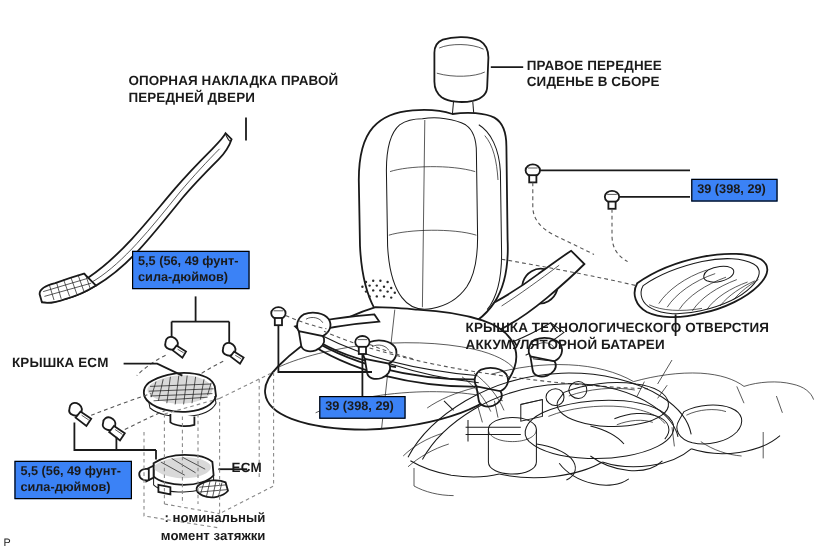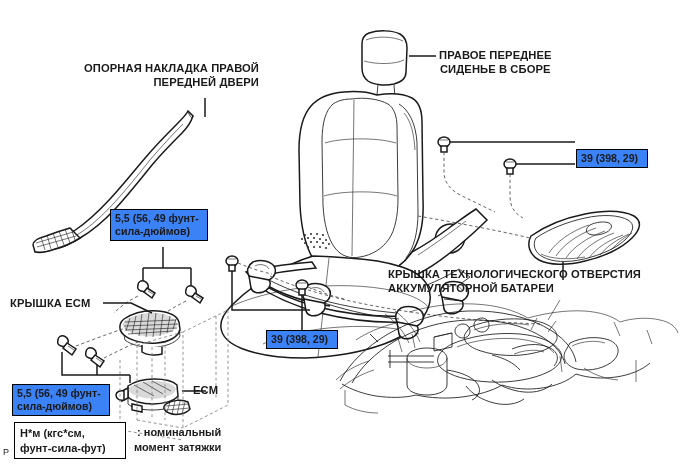--- a/index.html
+++ b/index.html
@@ -431,44 +431,42 @@
       <path class="thin" d="M466,386 C472,394 482,400 494,403 C506,406 517,404 524,399"></path>
       <path class="hair" d="M356,340 C366,333 380,327 396,323"></path>
       <path class="hair" d="M584,368 C594,375 606,379 618,380"></path>
       <path class="hair" d="M531,330 L537,318"></path>
       <path class="hair" d="M548,332 L556,321"></path>
     </g>
 
     <path class="hair" d="M560,300 L548,320"></path>
   </svg>
 
-  <div class="lbl" style="left:84px;top:62px;text-align:right;">ОПОРНАЯ НАКЛАДКА ПРАВОЙ
+  <div class="lbl" style="left:107px;top:62px;">ОПОРНАЯ НАКЛАДКА ПРАВОЙ
 ПЕРЕДНЕЙ ДВЕРИ</div>
 
-  <div class="lbl" style="left:439px;top:49px;text-align:center;">ПРАВОЕ ПЕРЕДНЕЕ
+  <div class="lbl" style="left:439px;top:49px;">ПРАВОЕ ПЕРЕДНЕЕ
 СИДЕНЬЕ В СБОРЕ</div>
 
   <div class="lbl" style="left:10px;top:297px;">КРЫШКА ECM</div>
 
   <div class="lbl" style="left:193px;top:384px;">ECM</div>
 
   <div class="lbl" style="left:388px;top:268px;">КРЫШКА ТЕХНОЛОГИЧЕСКОГО ОТВЕРСТИЯ
 АККУМУЛЯТОРНОЙ БАТАРЕИ</div>
 
   <div class="torque" style="left:110px;top:209px;width:98px;">5,5 (56, 49 фунт-
 сила-дюймов)</div>
 
   <div class="torque" style="left:12px;top:384px;width:98px;">5,5 (56, 49 фунт-
 сила-дюймов)</div>
 
   <div class="torque" style="left:576px;top:149px;width:72px;">39 (398, 29)</div>
 
   <div class="torque" style="left:266px;top:330px;width:72px;">39 (398, 29)</div>
 
-  <div class="legendbox" style="left:14px;top:422px;width:112px;">Н*м (кгс*см,
-фунт-сила-фут)</div>
 
   <div class="legendtext" style="left:134px;top:425px;">: номинальный
 момент затяжки</div>
 
   <div class="cornermark" style="left:3px;top:447px;">P</div>
 
 </div>
 
 </body></html>

